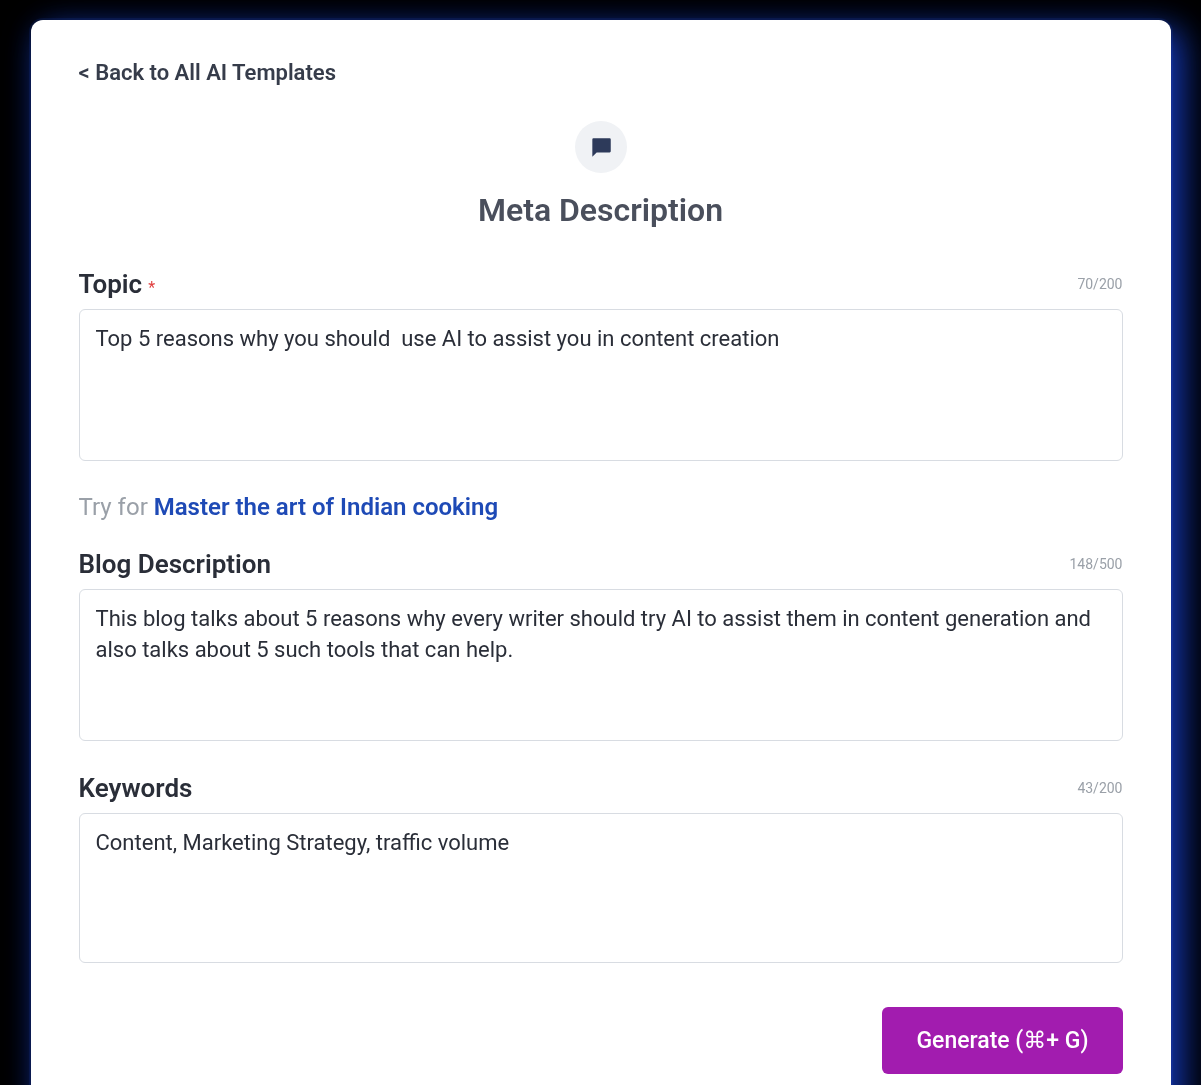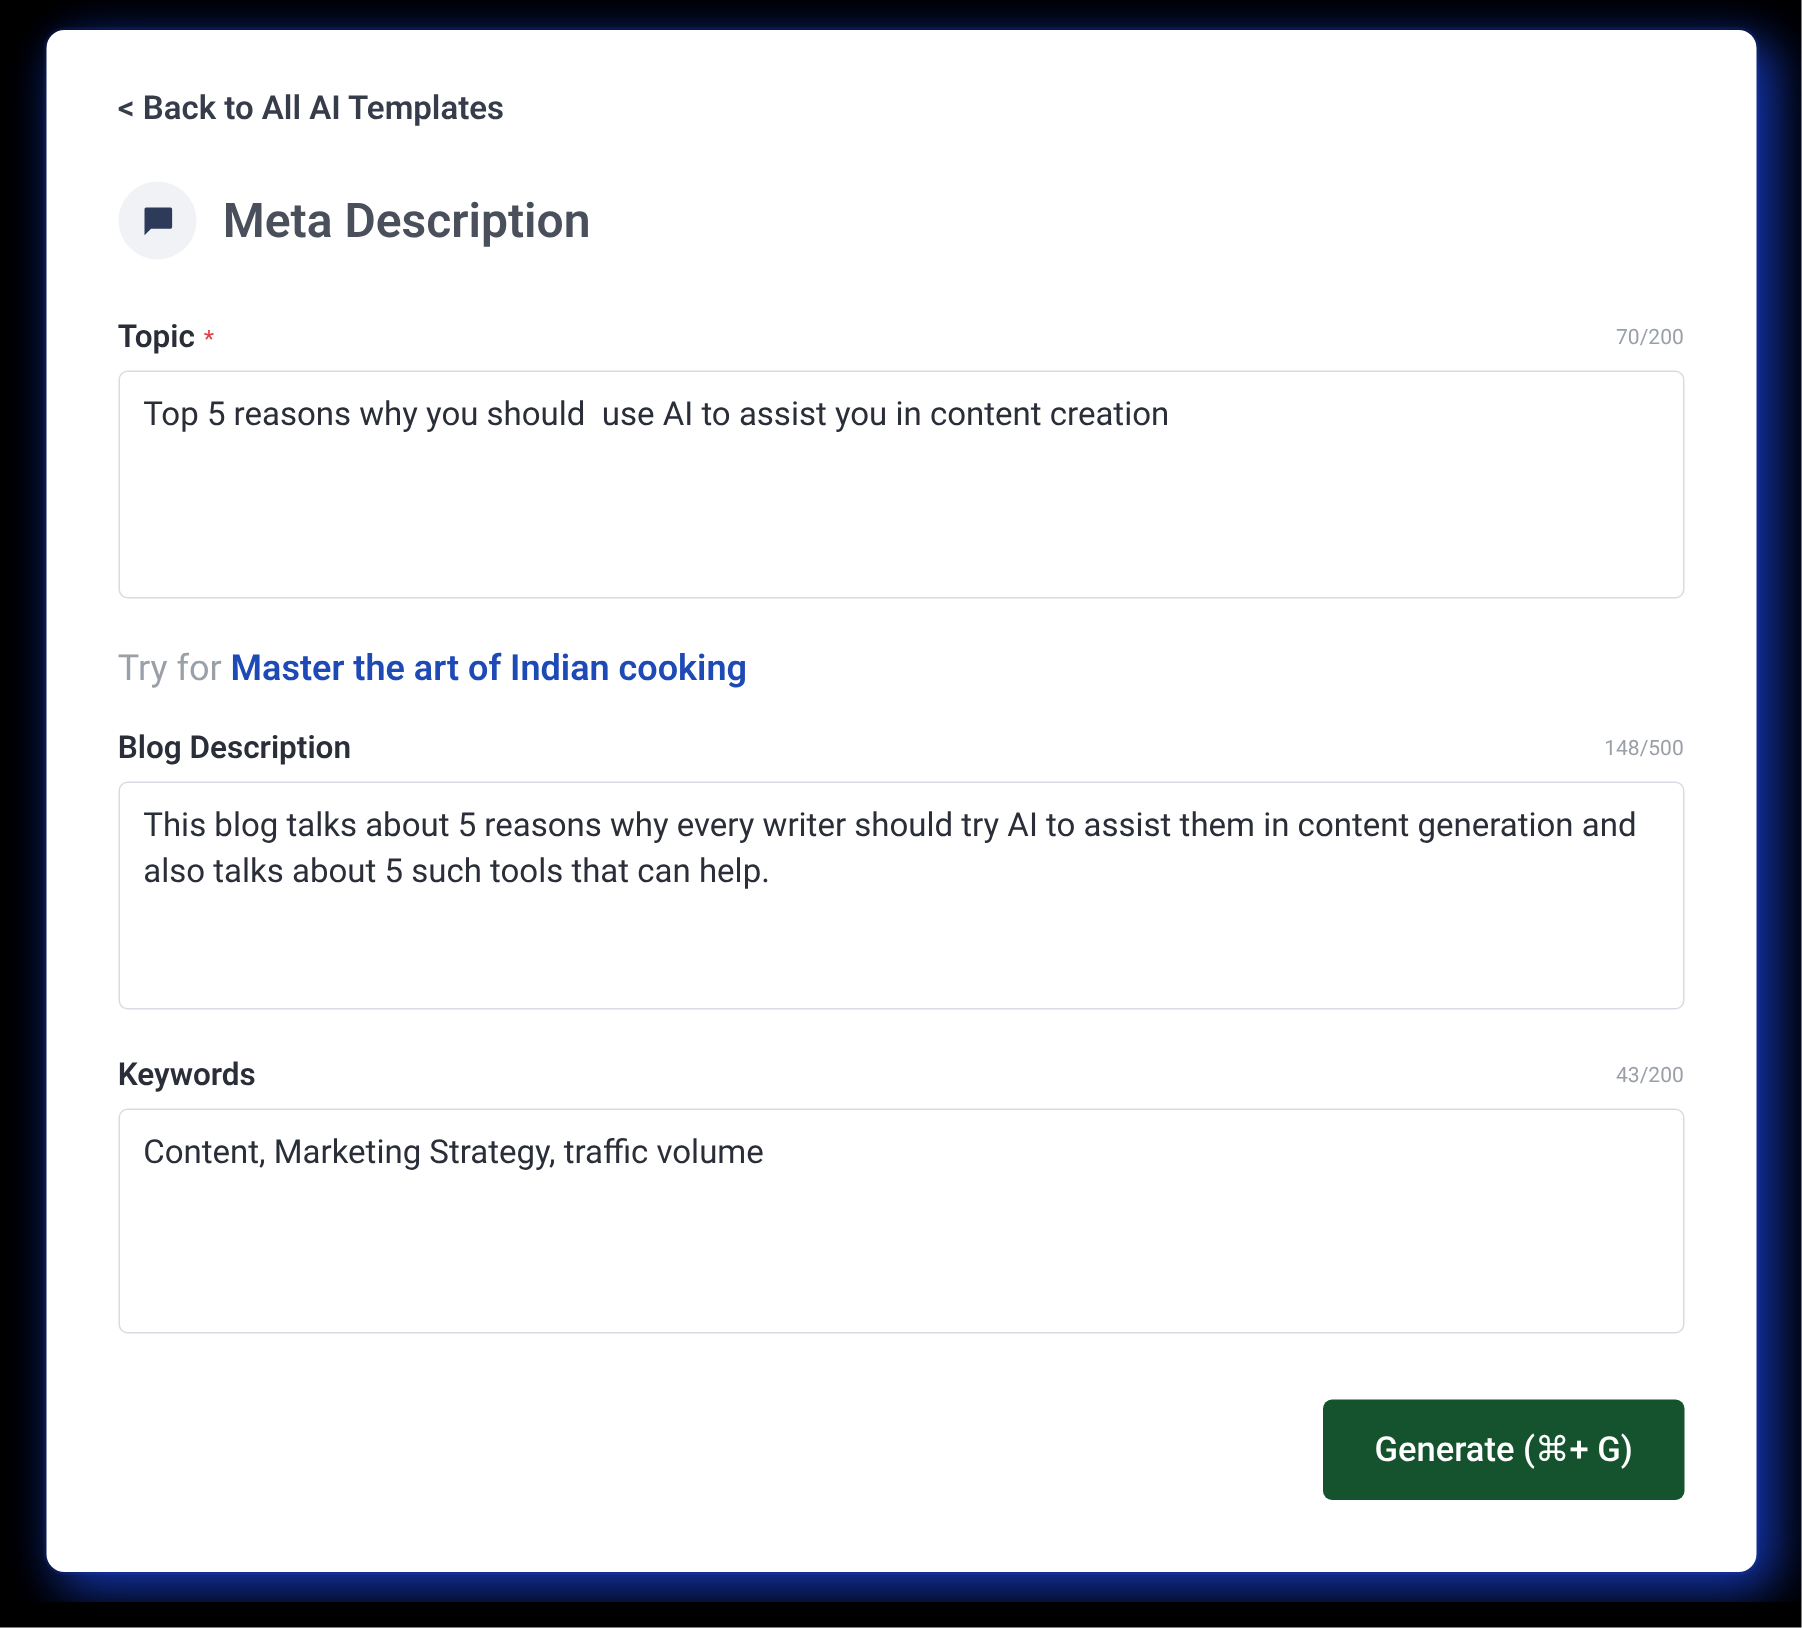--- a/index.html
+++ b/index.html
@@ -32,20 +32,21 @@
       text-decoration: none;
       cursor: pointer;
       display: inline-block;
       margin-bottom: 36px;
     }
     .title-row {
       display: flex;
       align-items: center;
       gap: 18px;
       margin-bottom: 40px;
+      flex-direction: column;
     }
     .title-icon {
       width: 52px;
       height: 52px;
       border-radius: 50%;
       background: #f0f2f5;
       display: flex;
       align-items: center;
       justify-content: center;
     }
@@ -62,21 +63,21 @@
     .field-group {
       margin-bottom: 28px;
     }
     .label-row {
       display: flex;
       justify-content: space-between;
       align-items: center;
       margin-bottom: 10px;
     }
     .field-label {
-      font-size: 21px;
+      font-size: 26px;
       font-weight: 600;
       color: #2a2e38;
     }
     .required-star {
       color: #e04040;
       margin-left: 2px;
     }
     .char-count {
       font-size: 14px;
       color: #9aa0a8;
@@ -111,21 +112,21 @@
       color: #1e4ab6;
       font-weight: 600;
       cursor: pointer;
     }
     .action-row {
       display: flex;
       justify-content: flex-end;
       margin-top: 40px;
     }
     .generate-btn {
-      background: #14532d;
+      background: #a21caf;
       color: #fff;
       border: none;
       border-radius: 6px;
       padding: 20px 34px;
       font-size: 23px;
       font-weight: 500;
       cursor: pointer;
       font-family: inherit;
     }
   </style>

